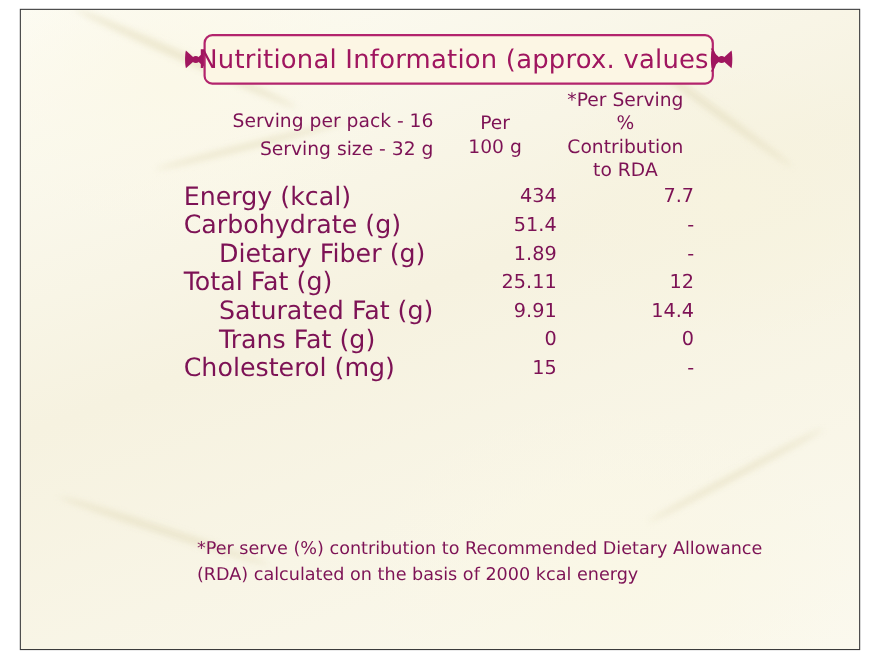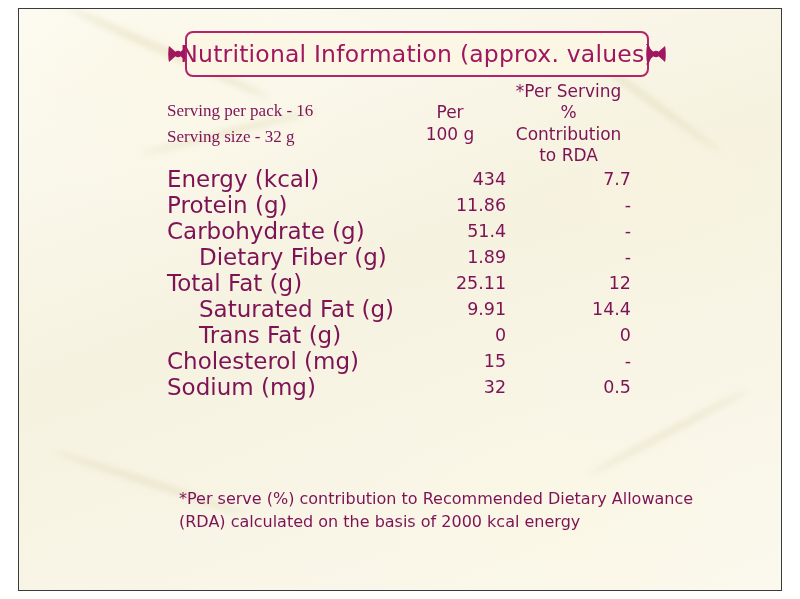--- a/index.html
+++ b/index.html
@@ -99,26 +99,25 @@
   .col-rda { width: 128px; }
 
   .hdr-cell {
     color: #7d1255;
     font-size: 17px;
     padding: 6px 0 8px 0;
     text-align: center;
     line-height: 1.25;
   }
   .hdr-left {
-    text-align: left;
+    text-align: right;
     padding-left: 12px;
     font-size: 17px;
     color: #7d1255;
     line-height: 1.5;
-    font-family: Liberation Serif, serif;
   }
 
   .vline-left {
     border-left: 1.6px solid #b3246d;
   }
   .thead-row > td {
     border-top: 1.6px solid #b3246d;
     border-bottom: 1.6px solid #b3246d;
   }
 
@@ -204,25 +203,20 @@
             <div>to RDA</div>
           </td>
         </tr>
 
         <tr>
           <td class="row-label">Energy (kcal)</td>
           <td class="row-val vline-left">434</td>
           <td class="row-val vline-left">7.7</td>
         </tr>
         <tr>
-          <td class="row-label">Protein (g)</td>
-          <td class="row-val vline-left">11.86</td>
-          <td class="row-val vline-left">-</td>
-        </tr>
-        <tr>
           <td class="row-label">Carbohydrate (g)</td>
           <td class="row-val vline-left">51.4</td>
           <td class="row-val vline-left">-</td>
         </tr>
         <tr>
           <td class="row-label indent">Dietary Fiber (g)</td>
           <td class="row-val vline-left">1.89</td>
           <td class="row-val vline-left">-</td>
         </tr>
         <tr>
@@ -238,23 +232,18 @@
         <tr>
           <td class="row-label indent">Trans Fat (g)</td>
           <td class="row-val vline-left">0</td>
           <td class="row-val vline-left">0</td>
         </tr>
         <tr>
           <td class="row-label">Cholesterol (mg)</td>
           <td class="row-val vline-left">15</td>
           <td class="row-val vline-left">-</td>
         </tr>
-        <tr class="bottom-rule">
-          <td class="row-label">Sodium (mg)</td>
-          <td class="row-val vline-left">32</td>
-          <td class="row-val vline-left">0.5</td>
-        </tr>
       </tbody>
     </table>
 
     <div class="footnote">*Per serve (%) contribution to Recommended Dietary Allowance (RDA) calculated on the basis of 2000 kcal energy</div>
   </div>
 </div>
 
 </body></html>

